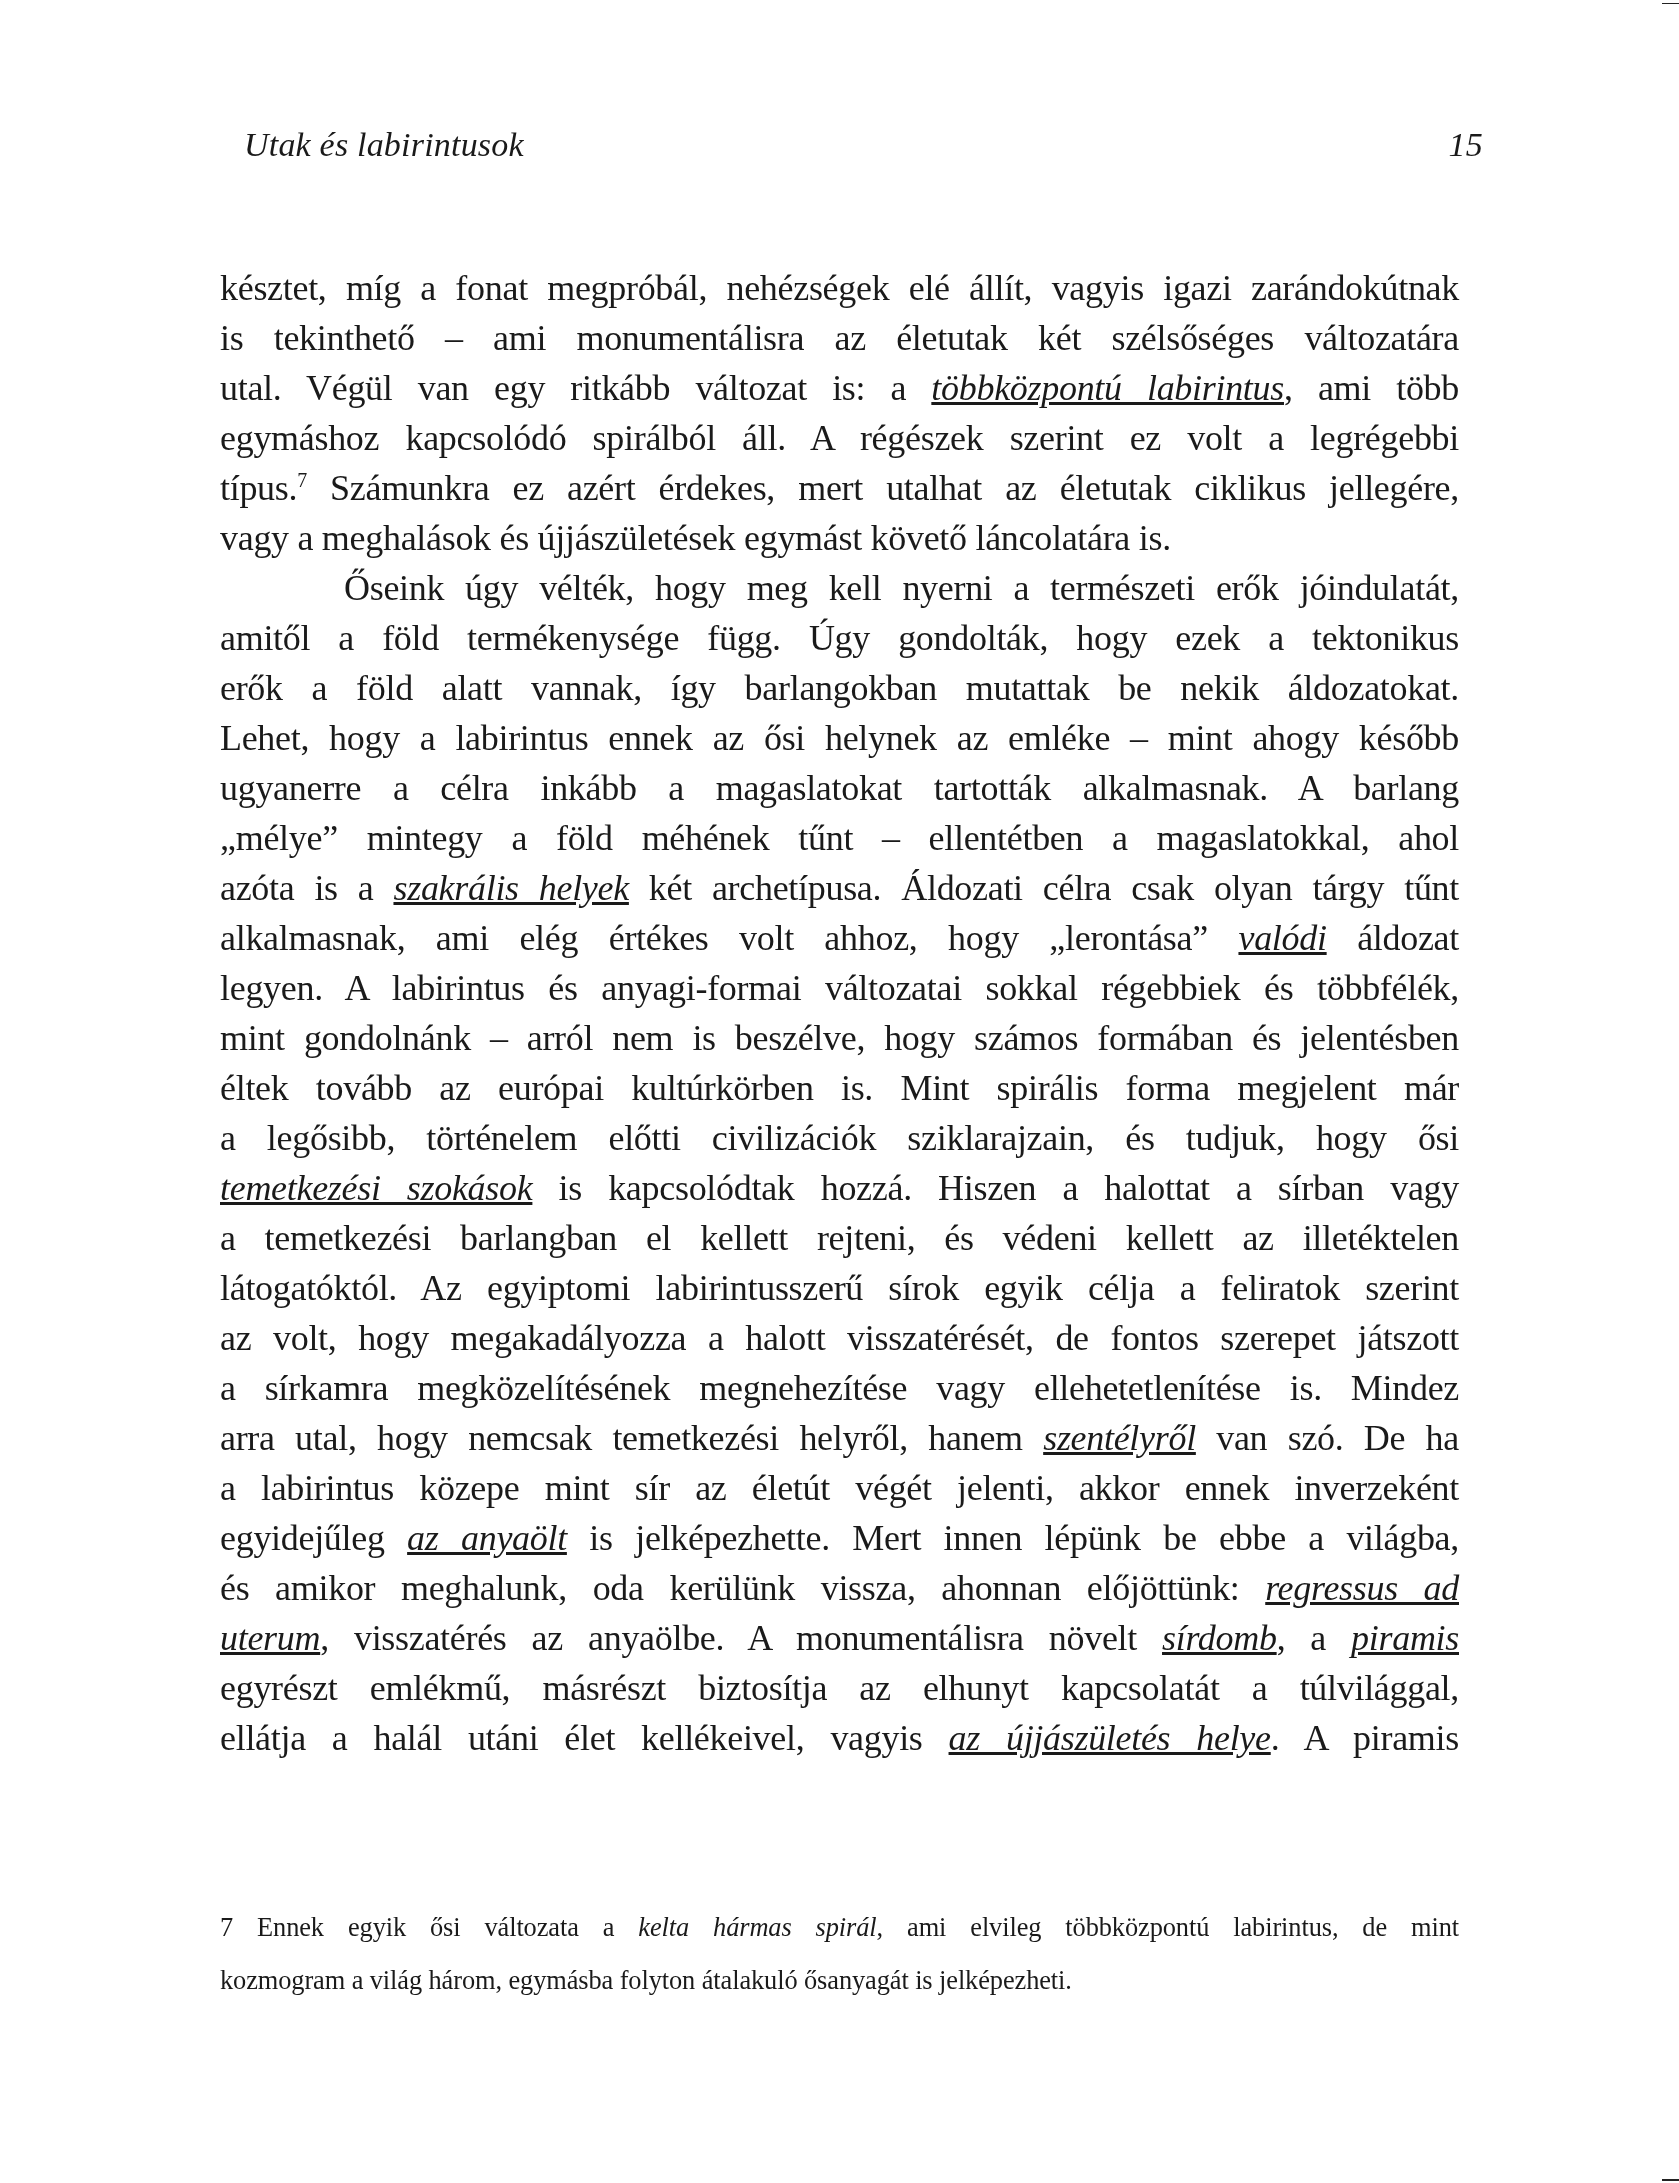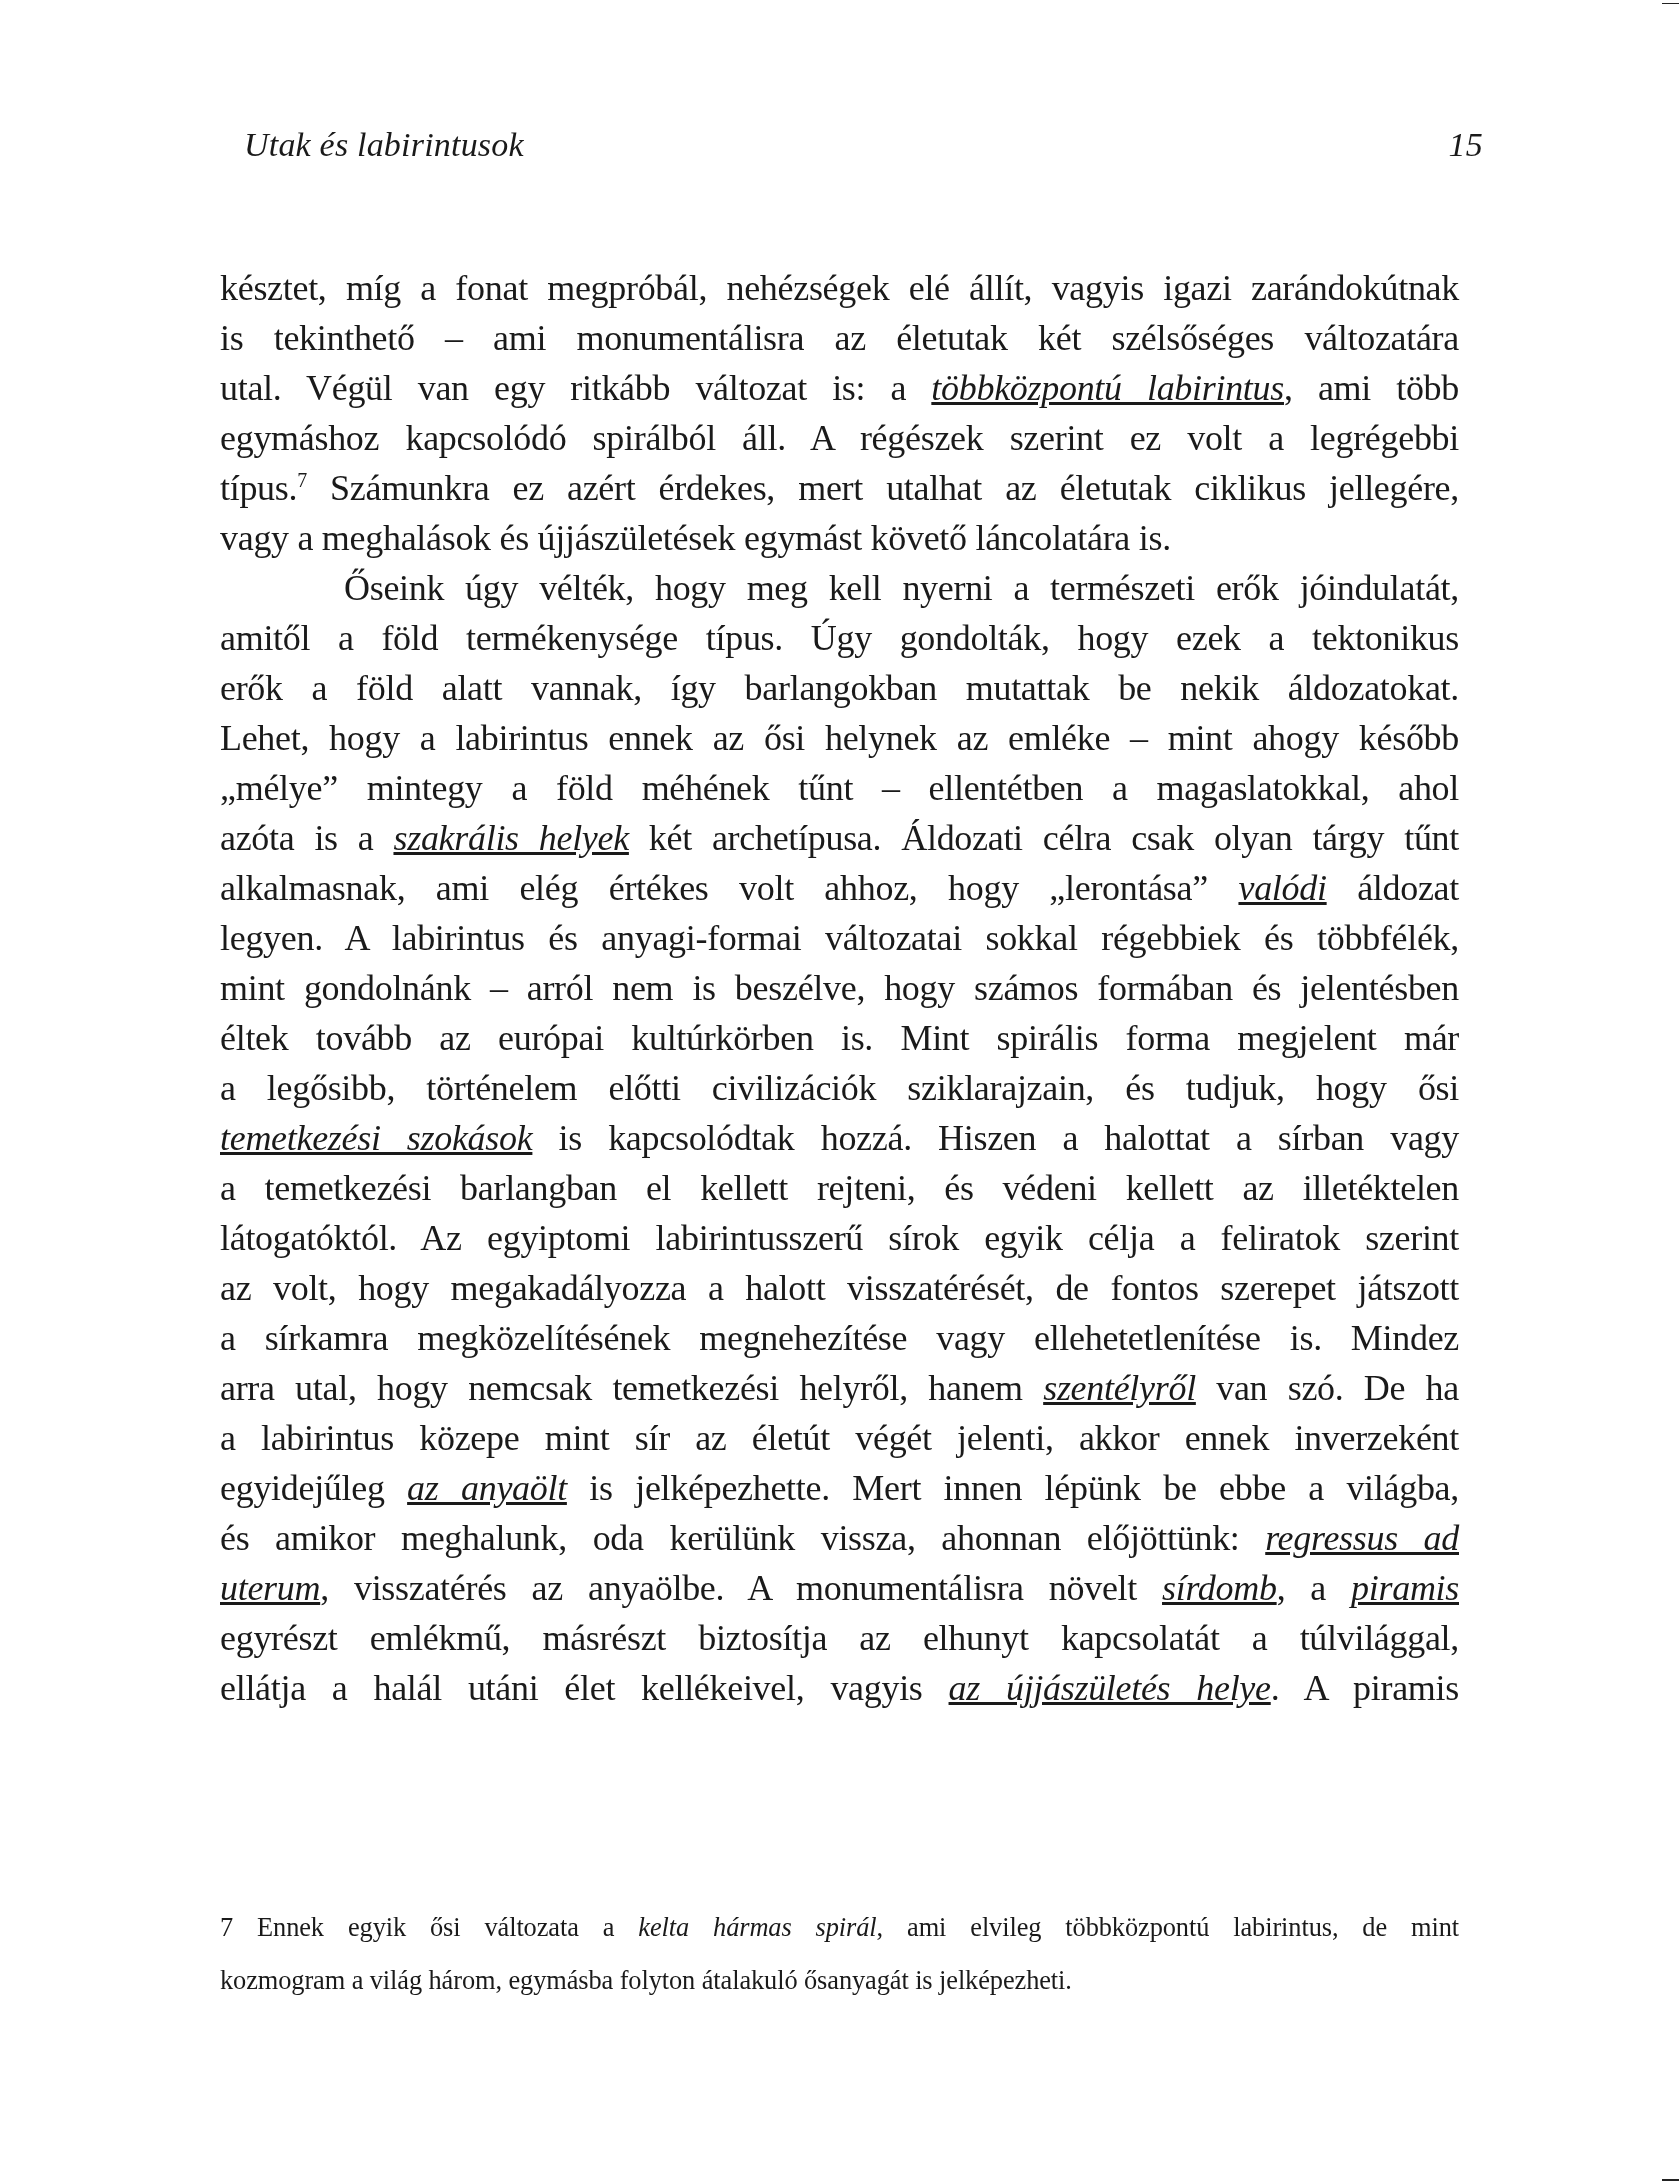--- a/index.html
+++ b/index.html
@@ -95,23 +95,24 @@
 </div>
 
 <div class="body-text" id="body-text">
     <span class="line"><span>késztet, míg a fonat megpróbál, nehézségek elé állít, vagyis igazi zarándokútnak</span></span>
     <span class="line"><span>is tekinthető – ami monumentálisra az életutak két szélsőséges változatára</span></span>
     <span class="line"><span>utal. Végül van egy ritkább változat is: a </span><em>többközpontú labirintus</em><span>, ami több</span></span>
     <span class="line"><span>egymáshoz kapcsolódó spirálból áll. A régészek szerint ez volt a legrégebbi</span></span>
     <span class="line"><span>típus.</span><sup class="fnref">7</sup><span> Számunkra ez azért érdekes, mert utalhat az életutak ciklikus jellegére,</span></span>
     <span class="line last"><span>vagy a meghalások és újjászületések egymást követő láncolatára is.</span></span>
     <span class="line indent"><span>Őseink úgy vélték, hogy meg kell nyerni a természeti erők jóindulatát,</span></span>
-    <span class="line"><span>amitől a föld termékenysége típus. Úgy gondolták, hogy ezek a tektonikus</span></span>
+    <span class="line"><span>amitől a föld termékenysége függ. Úgy gondolták, hogy ezek a tektonikus</span></span>
     <span class="line"><span>erők a föld alatt vannak, így barlangokban mutattak be nekik áldozatokat.</span></span>
     <span class="line"><span>Lehet, hogy a labirintus ennek az ősi helynek az emléke – mint ahogy később</span></span>
+    <span class="line"><span>ugyanerre a célra inkább a magaslatokat tartották alkalmasnak. A barlang</span></span>
     <span class="line"><span>„mélye” mintegy a föld méhének tűnt – ellentétben a magaslatokkal, ahol</span></span>
     <span class="line"><span>azóta is a </span><em>szakrális helyek</em><span> két archetípusa. Áldozati célra csak olyan tárgy tűnt</span></span>
     <span class="line"><span>alkalmasnak, ami elég értékes volt ahhoz, hogy „lerontása” </span><em>valódi</em><span> áldozat</span></span>
     <span class="line"><span>legyen. A labirintus és anyagi-formai változatai sokkal régebbiek és többfélék,</span></span>
     <span class="line"><span>mint gondolnánk – arról nem is beszélve, hogy számos formában és jelentésben</span></span>
     <span class="line"><span>éltek tovább az európai kultúrkörben is. Mint spirális forma megjelent már</span></span>
     <span class="line"><span>a legősibb, történelem előtti civilizációk sziklarajzain, és tudjuk, hogy ősi</span></span>
     <span class="line"><em>temetkezési szokások</em><span> is kapcsolódtak hozzá. Hiszen a halottat a sírban vagy</span></span>
     <span class="line"><span>a temetkezési barlangban el kellett rejteni, és védeni kellett az illetéktelen</span></span>
     <span class="line"><span>látogatóktól. Az egyiptomi labirintusszerű sírok egyik célja a feliratok szerint</span></span>

